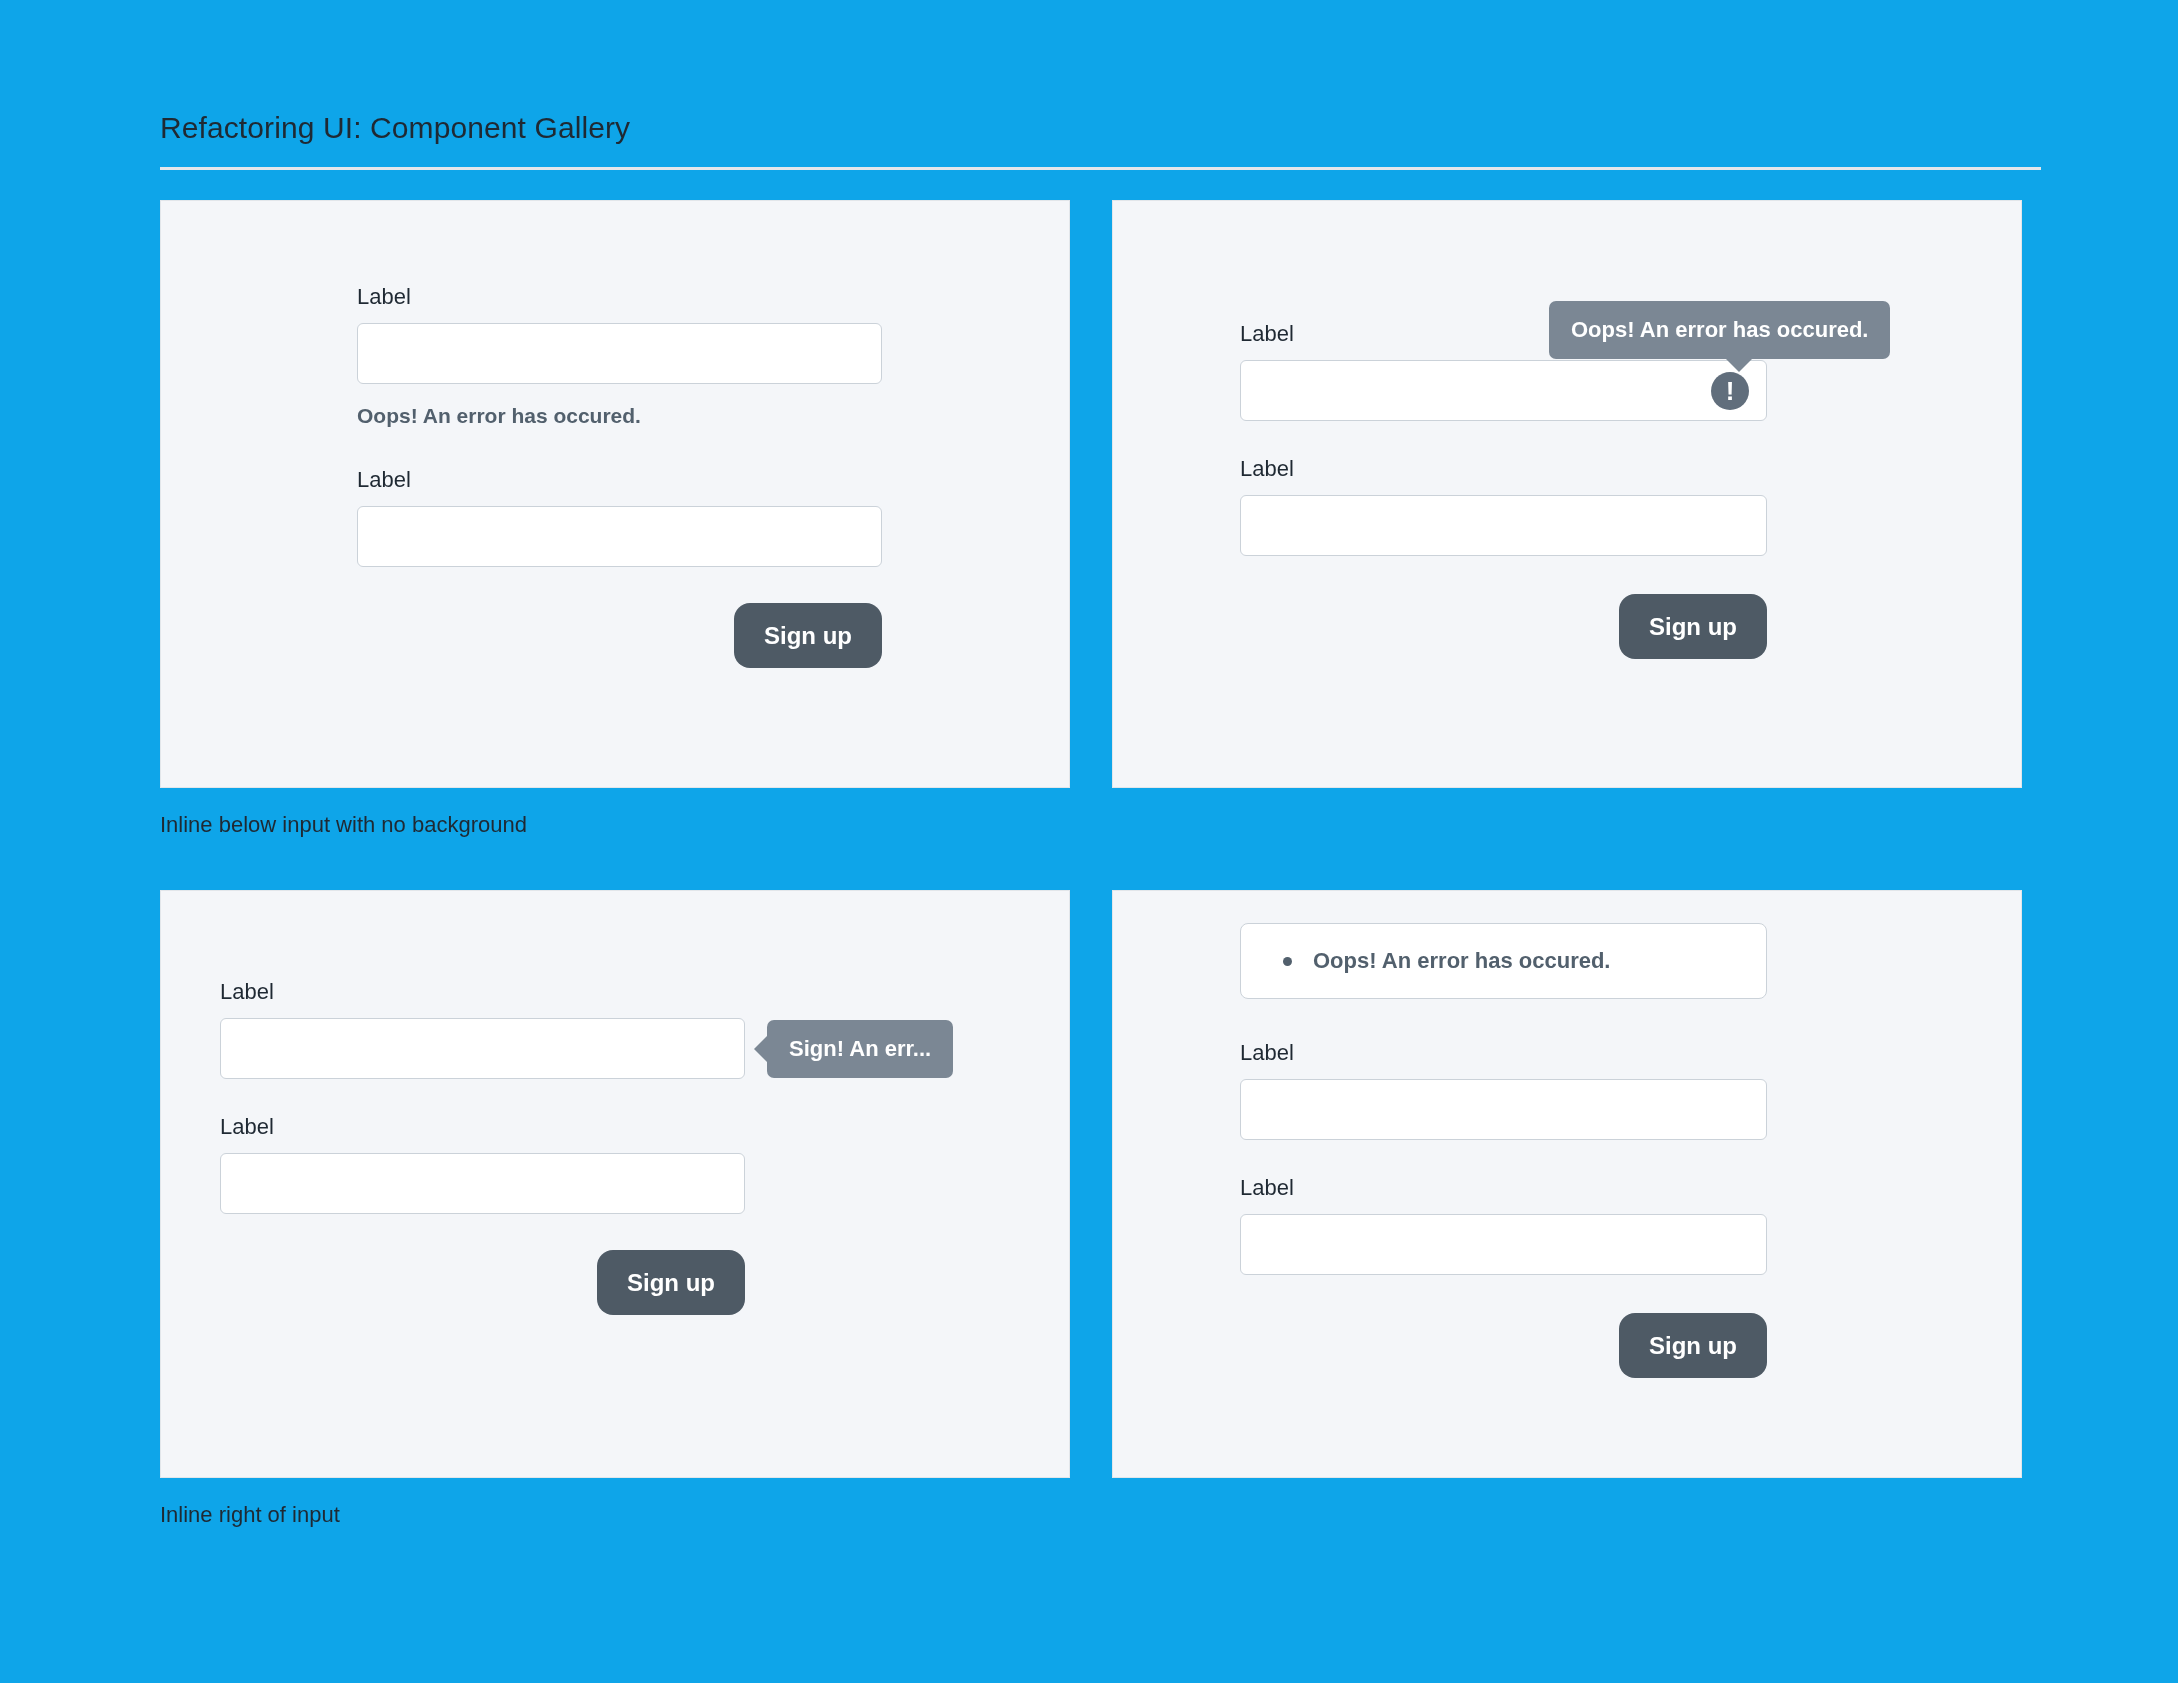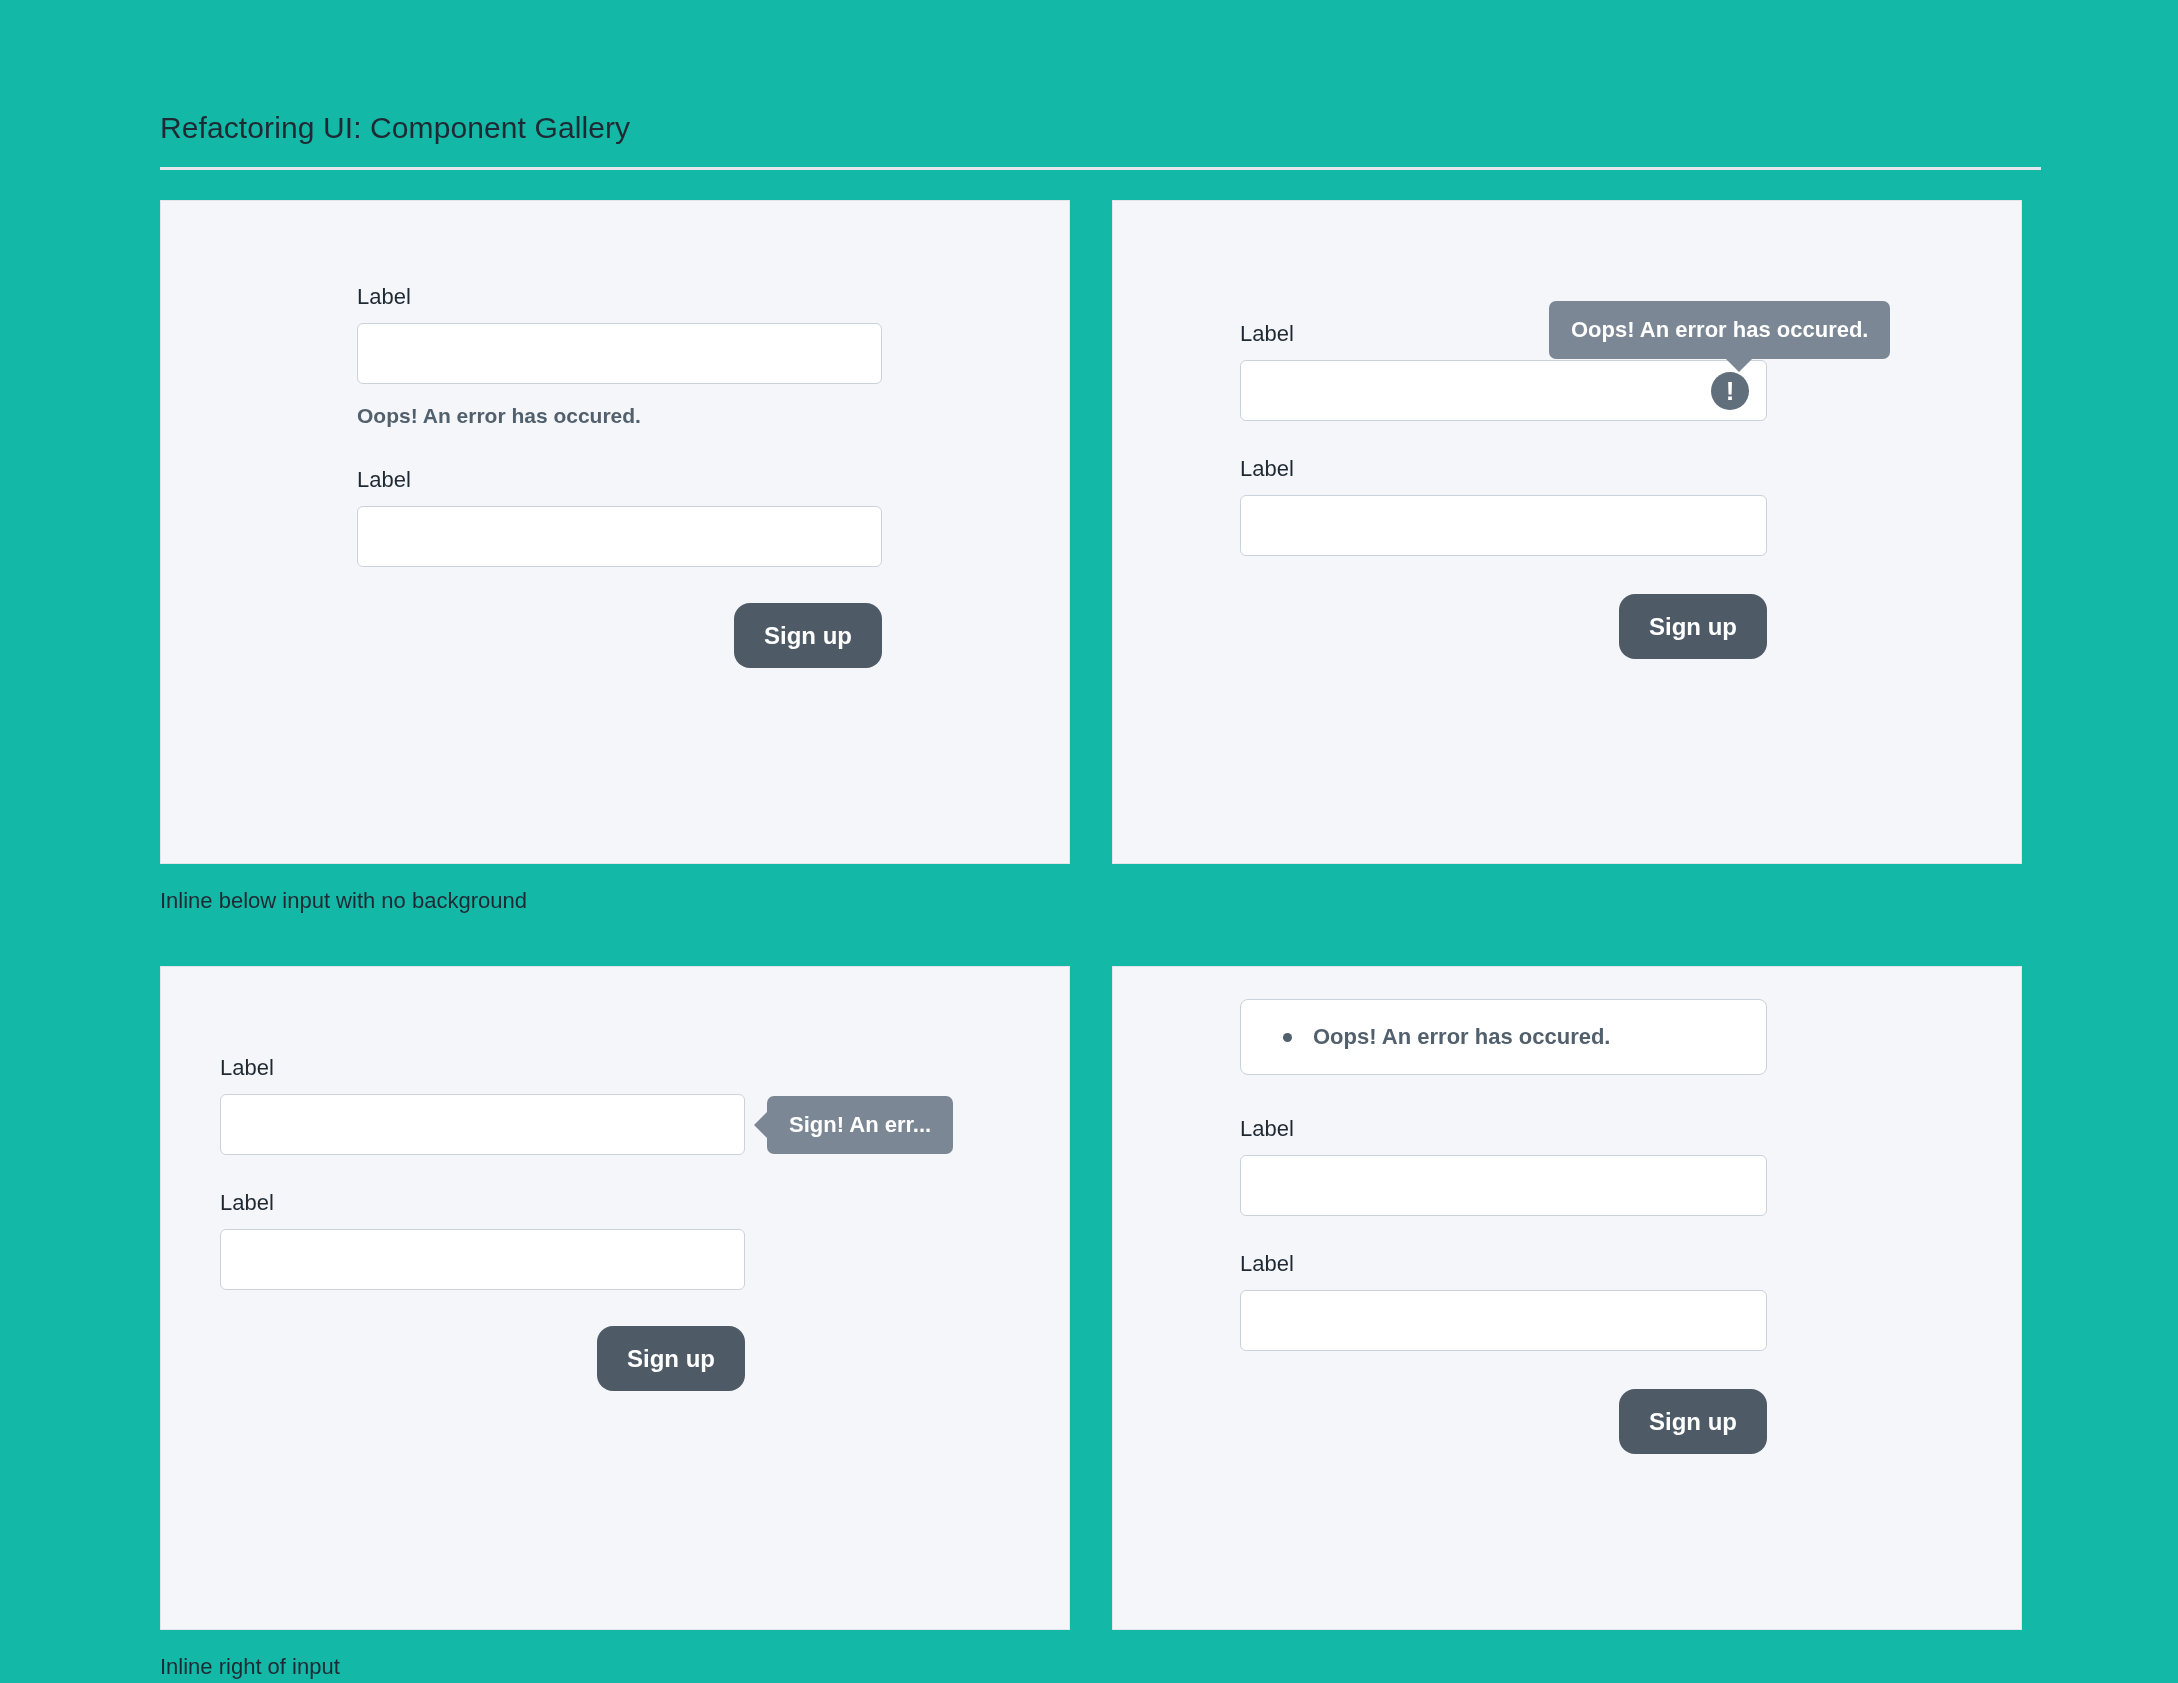--- a/index.html
+++ b/index.html
@@ -6,21 +6,21 @@
   html, body {
     width: 2178px;
     height: 1683px;
     background: #ffffff;
     font-family: "Liberation Sans", sans-serif;
   }
   .page {
     position: relative;
     width: 2178px;
     height: 1683px;
-    background: #14b8a6;
+    background: #0ea5e9;
   }
 
   
   .header {
     position: absolute;
     left: 160px;
     top: 109px;
     width: 1881px;
   }
   .header-title {
@@ -49,21 +49,21 @@
     gap: 42px;
   }
   .row + .row { margin-top: 50px; }
 
   .cell { width: 910px; }
 
   .panel {
     position: relative;
     background: #f4f6f9;
     border: 1px solid #e2e6ea;
-    height: 664px;
+    height: 588px;
     overflow: visible;
   }
   .panel-caption {
     margin-top: 22px;
     font-size: 22px;
     color: #1f2933;
     line-height: 30px;
   }
 
   

